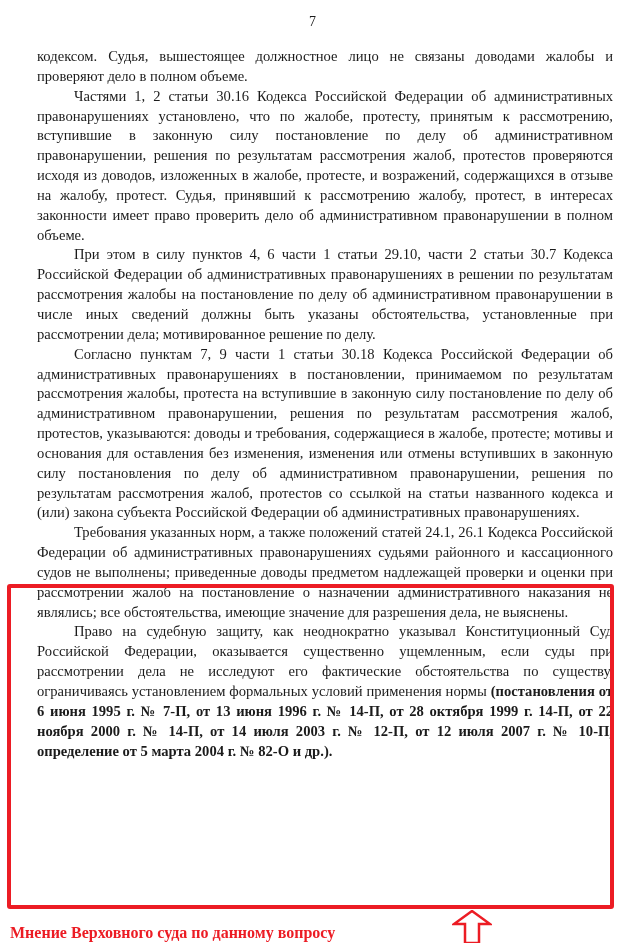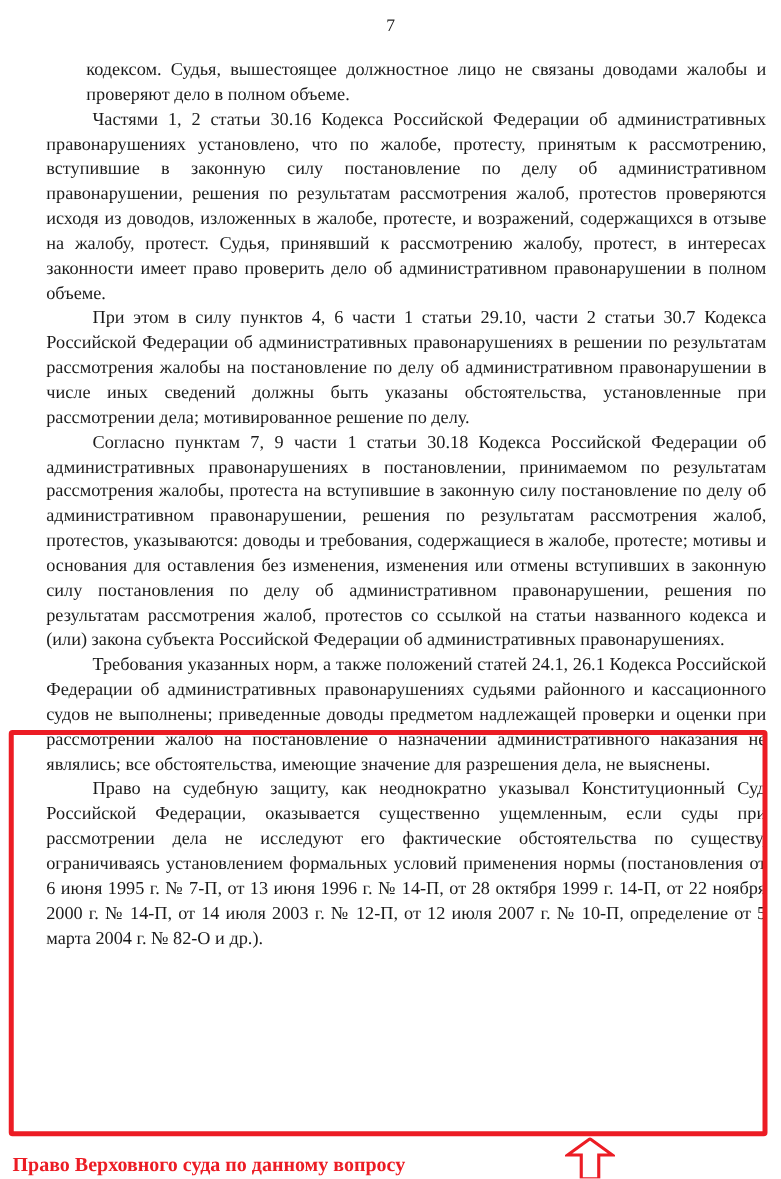--- a/index.html
+++ b/index.html
@@ -20,22 +20,22 @@
   }
   .body-text {
     margin-top: 17px;
     padding-left: 37px;
     padding-right: 12px;
     font-size: 14.6px;
     line-height: 19.85px;
     text-align: justify;
   }
   .para { text-indent: 37px; }
-  .para.no-indent { text-indent: 0; margin-left: 32px; }
-  .para b { font-weight: normal; margin-top: 18px; }
+  .para.no-indent { text-indent: 0; }
+  .para b { font-weight: bold; margin-top: 18px; }
   .highlight-box {
     position: absolute;
     left: 7px;
     top: 584px;
     width: 607px;
     height: 325px;
     border: 4px solid #ec1c24;
     border-radius: 3px;
     pointer-events: none;
   }
@@ -65,19 +65,19 @@
     <p class="para no-indent"><span>кодексом. Судья, вышестоящее должностное лицо не связаны доводами жалобы и проверяют дело в полном объеме.</span></p>
     <p class="para"><span>Частями 1, 2 статьи 30.16 Кодекса Российской Федерации об административных правонарушениях установлено, что по жалобе, протесту, принятым к рассмотрению, вступившие в законную силу постановление по делу об административном правонарушении, решения по результатам рассмотрения жалоб, протестов проверяются исходя из доводов, изложенных в жалобе, протесте, и возражений, содержащихся в отзыве на жалобу, протест. Судья, принявший к рассмотрению жалобу, протест, в интересах законности имеет право проверить дело об административном правонарушении в полном объеме.</span></p>
     <p class="para"><span>При этом в силу пунктов 4, 6 части 1 статьи 29.10, части 2 статьи 30.7 Кодекса Российской Федерации об административных правонарушениях в решении по результатам рассмотрения жалобы на постановление по делу об административном правонарушении в числе иных сведений должны быть указаны обстоятельства, установленные при рассмотрении дела; мотивированное решение по делу.</span></p>
     <p class="para"><span>Согласно пунктам 7, 9 части 1 статьи 30.18 Кодекса Российской Федерации об административных правонарушениях в постановлении, принимаемом по результатам рассмотрения жалобы, протеста на вступившие в законную силу постановление по делу об административном правонарушении, решения по результатам рассмотрения жалоб, протестов, указываются: доводы и требования, содержащиеся в жалобе, протесте; мотивы и основания для оставления без изменения, изменения или отмены вступивших в законную силу постановления по делу об административном правонарушении, решения по результатам рассмотрения жалоб, протестов со ссылкой на статьи названного кодекса и (или) закона субъекта Российской Федерации об административных правонарушениях.</span></p>
     <p class="para"><span>Требования указанных норм, а также положений статей 24.1, 26.1 Кодекса Российской Федерации об административных правонарушениях судьями районного и кассационного судов не выполнены; приведенные доводы предметом надлежащей проверки и оценки при рассмотрении жалоб на постановление о назначении административного наказания не являлись; все обстоятельства, имеющие значение для разрешения дела, не выяснены.</span></p>
     <p class="para"><span>Право на судебную защиту, как неоднократно указывал Конституционный Суд Российской Федерации, оказывается существенно ущемленным, если суды при рассмотрении дела не исследуют его фактические обстоятельства по существу, ограничиваясь установлением формальных условий применения нормы </span><b>(постановления от 6 июня 1995 г. № 7-П, от 13 июня 1996 г. № 14-П, от 28 октября 1999 г. 14-П, от 22 ноября 2000 г. № 14-П, от 14 июля 2003 г. № 12-П, от 12 июля 2007 г. № 10-П, определение от 5 марта 2004 г. № 82-О и др.).</b></p>
   </div>
 
   <div class="highlight-box"></div>
 
-  <div class="caption">Право Верховного суда по данному вопросу</div>
+  <div class="caption">Мнение Верховного суда по данному вопросу</div>
 
   <svg class="arrow" width="40" height="33" viewBox="0 0 40 33">
     <path d="M20 1 L38 14 L27 14 L27 33 L13 33 L13 14 L2 14 Z" fill="#ffffff" stroke="#ec1c24" stroke-width="2.5" stroke-linejoin="miter"></path>
   </svg>
 
 </div>
 
 </body></html>

